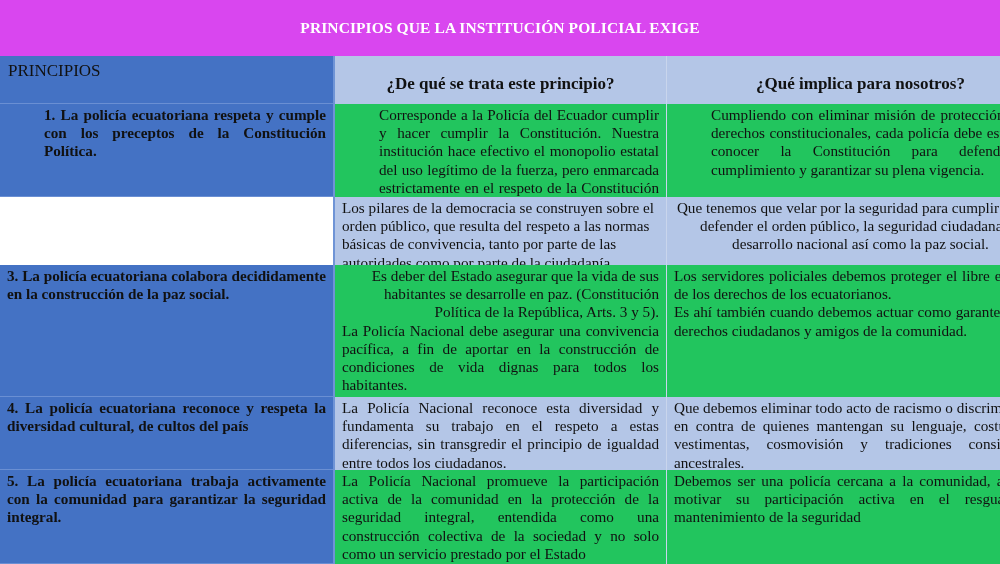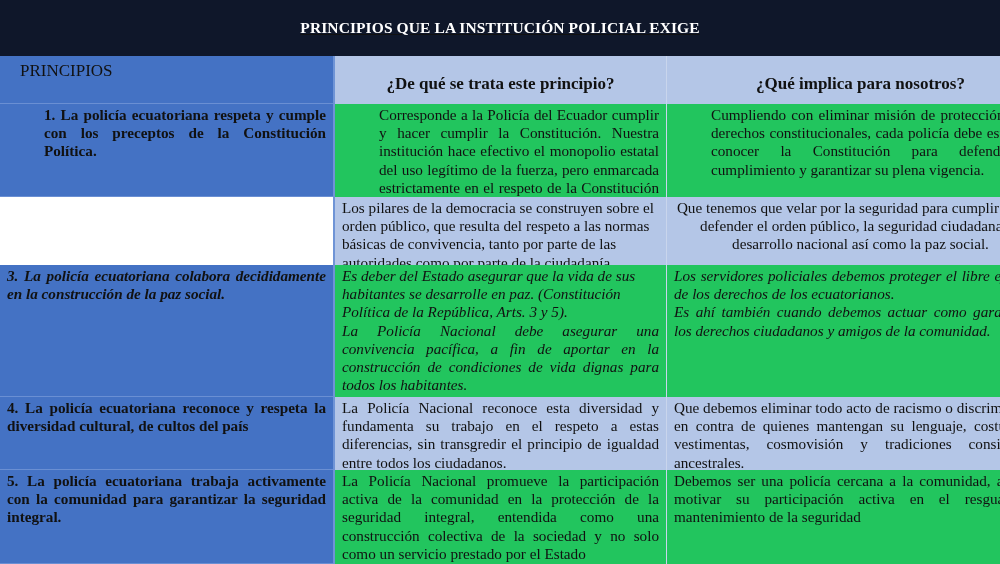--- a/index.html
+++ b/index.html
@@ -1,31 +1,31 @@
 <!DOCTYPE html>
 <html><head>
 <meta charset="utf-8">
 <style>
   html, body { margin: 0; padding: 0; }
   body { width: 1000px; height: 564px; overflow: hidden; background: #ffffff; font-family: "Liberation Serif", serif; color: #111; }
   .table { position: absolute; left: 0; top: 0; width: 1000px; height: 564px; }
-  .title-row { position: absolute; left: 0; top: 0; width: 1000px; height: 56px; background: #0f172a; display: flex; align-items: center; justify-content: center; border-bottom: 1px solid #5b84cf; text-decoration: underline; }
+  .title-row { position: absolute; left: 0; top: 0; width: 1000px; height: 56px; background: #d946ef; display: flex; align-items: center; justify-content: center; border-bottom: 1px solid #5b84cf; }
   .title-row span { color: #ffffff; font-weight: bold; font-size: 15.5px; letter-spacing: 0.1px; }
   .cell { position: absolute; box-sizing: border-box; padding: 2px 7px; font-size: 15.2px; line-height: 18.2px; text-align: justify; }
   .col1 { left: 0; width: 333px; background: #4472c4; font-weight: bold; border-bottom: 1px solid #6a8fd3; }
   .col2 { left: 333px; width: 333px; border-left: 2px solid #6f94d6; }
   .col3 { left: 666px; width: 388px; border-left: 1px solid #c9d5ec; }
   .light { background: #22c55e; }
   .medium { background: #b4c6e7; }
   .hdr { font-size: 17px; line-height: 22px; font-weight: bold; text-align: center; padding-top: 17px; }
-  .hdr1 { font-size: 17px; line-height: 22px; font-weight: normal; text-align: left; padding: 4px 20px; }
+  .hdr1 { font-size: 17px; line-height: 22px; font-weight: normal; text-align: left; padding: 4px 8px; }
   .r0 { top: 56px; height: 48px; }
   .r1 { top: 104px; height: 93px; padding-left: 44px; }
   .r2 { top: 197px; height: 68px; }
-  .r3 { top: 265px; height: 132px; font-style: italic; }
+  .r3 { top: 265px; height: 132px; }
   .r4 { top: 397px; height: 73px; }
   .r5 { top: 470px; height: 94px; }
   .cell p { margin: 0; }
 </style>
 </head>
 <body>
 
 <div class="table">
   <div class="title-row">
     <span>PRINCIPIOS QUE LA INSTITUCIÓN POLICIAL EXIGE</span>
@@ -45,21 +45,21 @@
 
   <div class="cell col2 medium r2">
       <p style="text-align:left">Los pilares de la democracia se construyen sobre el orden público, que resulta del respeto a las normas básicas de convivencia, tanto por parte de las autoridades como por parte de la ciudadanía.</p>
     </div>
   <div class="cell col3 medium r2">
       <p style="text-align:center">Que tenemos que velar por la seguridad para cumplir la Ley, defender el orden público, la seguridad ciudadana, el desarrollo nacional así como la paz social.</p>
     </div>
 
   <div class="cell col1 r3">3. La policía ecuatoriana colabora decididamente en la construcción de la paz social.</div>
   <div class="cell col2 light r3">
-    <p style="text-align:left">Es deber del Estado asegurar que la vida de sus habitantes se desarrolle en paz. (Constitución Política de la República, Arts. 3 y 5).</p>
+    <p style="text-align:right">Es deber del Estado asegurar que la vida de sus habitantes se desarrolle en paz. (Constitución Política de la República, Arts. 3 y 5).</p>
     <p>La Policía Nacional debe asegurar una convivencia pacífica, a fin de aportar en la construcción de condiciones de vida dignas para todos los habitantes.</p>
   </div>
   <div class="cell col3 light r3">
     <p>Los servidores policiales debemos proteger el libre ejercicio de los derechos de los ecuatorianos.</p>
     <p>Es ahí también cuando debemos actuar como garantes de los derechos ciudadanos y amigos de la comunidad.</p>
   </div>
 
   <div class="cell col1 r4">4. La policía ecuatoriana reconoce y respeta la diversidad cultural, de cultos del país</div>
   <div class="cell col2 medium r4">
       <p>La Policía Nacional reconoce esta diversidad y fundamenta su trabajo en el respeto a estas diferencias, sin transgredir el principio de igualdad entre todos los ciudadanos.</p>

